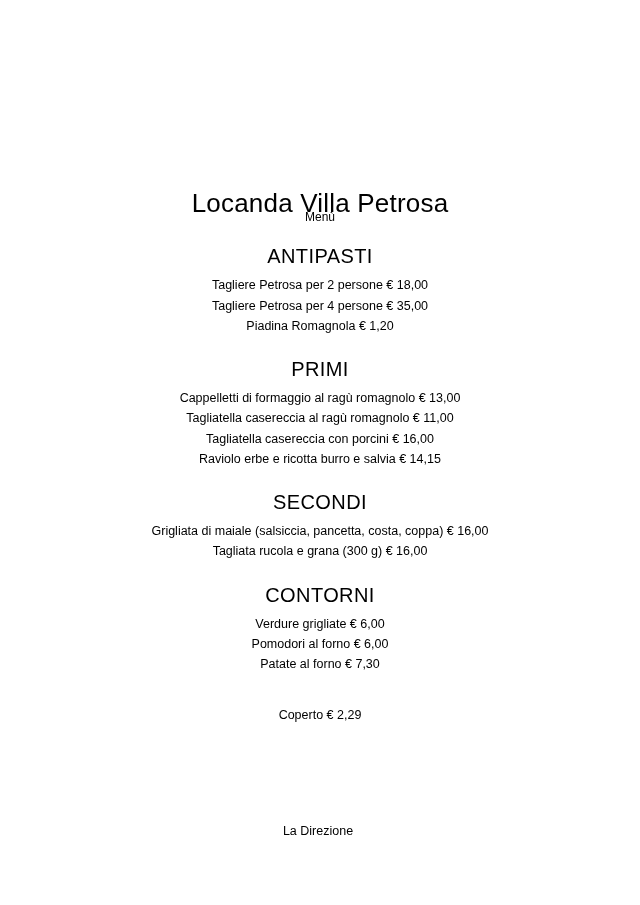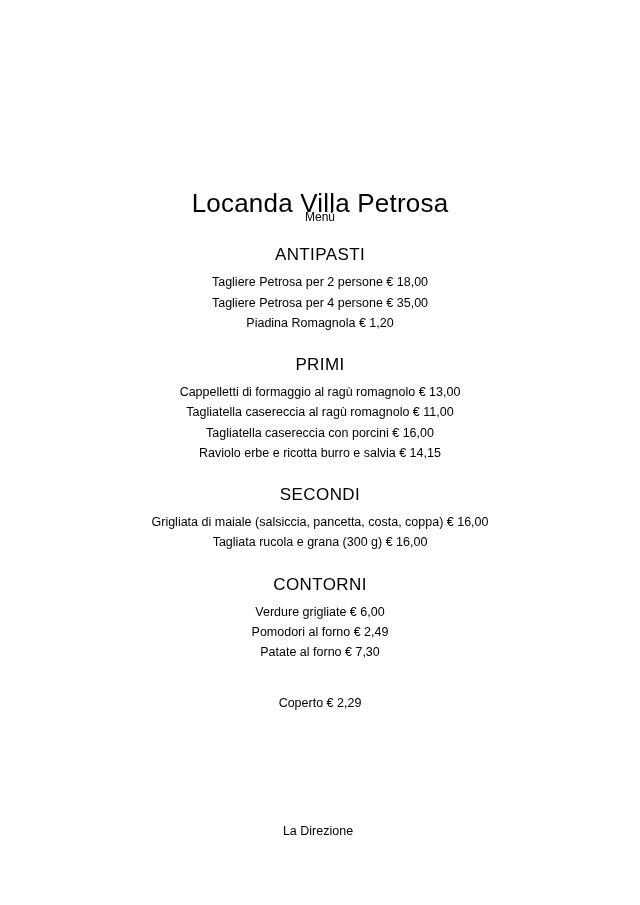--- a/index.html
+++ b/index.html
@@ -38,21 +38,21 @@
   .menu-subtitle {
     font-size: 12px;
     font-weight: normal;
     margin: -6px 0 8px 0;
     line-height: 1;
   }
   .section {
     margin-top: 22px;
   }
   .section-title {
-    font-size: 17px;
+    font-size: 20px;
     font-weight: normal;
     margin: 0 0 7px 0;
     letter-spacing: 0.4px;
   }
   .item {
     font-size: 12.5px;
     line-height: 1.62;
     margin: 0;
   }
   .coperto {
@@ -95,21 +95,21 @@
 
     <div class="section">
       <h2 class="section-title">SECONDI</h2>
       <p class="item">Grigliata di maiale (salsiccia, pancetta, costa, coppa) € 16,00</p>
       <p class="item">Tagliata rucola e grana (300 g) € 16,00</p>
     </div>
 
     <div class="section">
       <h2 class="section-title">CONTORNI</h2>
       <p class="item">Verdure grigliate € 6,00</p>
-      <p class="item">Pomodori al forno € 2,49</p>
+      <p class="item">Pomodori al forno € 6,00</p>
       <p class="item">Patate al forno € 7,30</p>
     </div>
 
     <p class="coperto">Coperto € 2,29</p>
 
   </div>
 
   <div class="footer-signature">La Direzione</div>
 
 </div>

